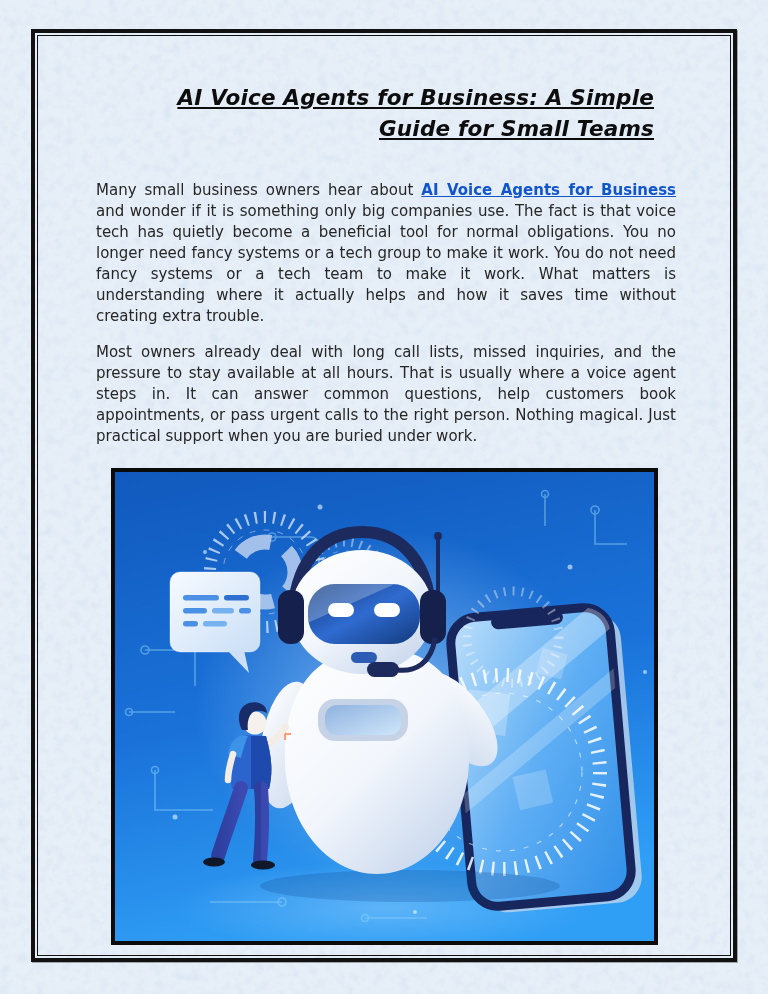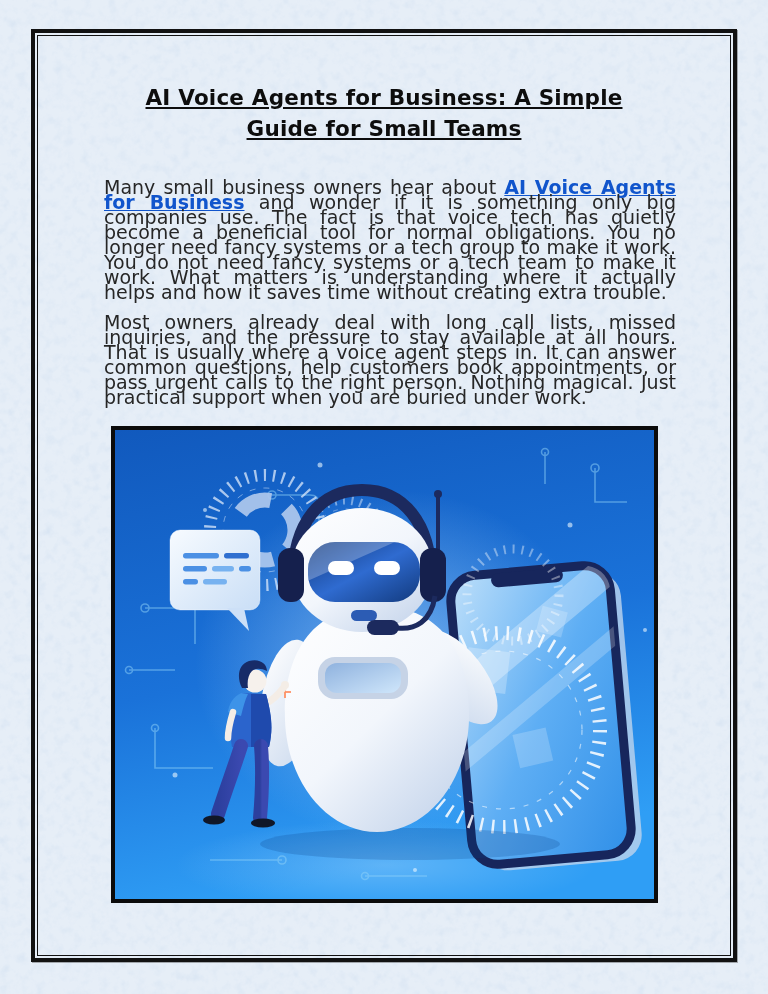--- a/index.html
+++ b/index.html
@@ -17,26 +17,27 @@
   .page-frame-inner{
     position:absolute;inset:2px;border:1px solid #121212;
   }
   .doc-content{
     position:absolute;inset:0;z-index:2;
     padding:55px 92px 0 92px;box-sizing:border-box;
   }
   .doc-title{
     margin:28px auto 0;max-width:540px;
     font-size:21.5px;line-height:1.42;font-weight:bold;
-    color:#0d0d0d;text-align:center;text-decoration:underline;
+    color:#0d0d0d;text-align:right;text-decoration:underline;
     letter-spacing:.2px;
+    font-style:italic;
   }
   .doc-paragraph{
-    margin:0 0 15px 12px;
-    font-size:19px;line-height:15px;color:#262626;
+    margin:0 0 15px 4px;
+    font-size:15px;line-height:21px;color:#262626;
     text-align:justify;text-justify:inter-word;
   }
   .doc-paragraph.first{margin-top:36px;}
   .doc-link{
     color:#1155cc;font-weight:bold;text-decoration:underline;cursor:pointer;
   }
   .figure-wrap{
     width:547px;margin:21px auto 0;
   }
   .figure-frame{

